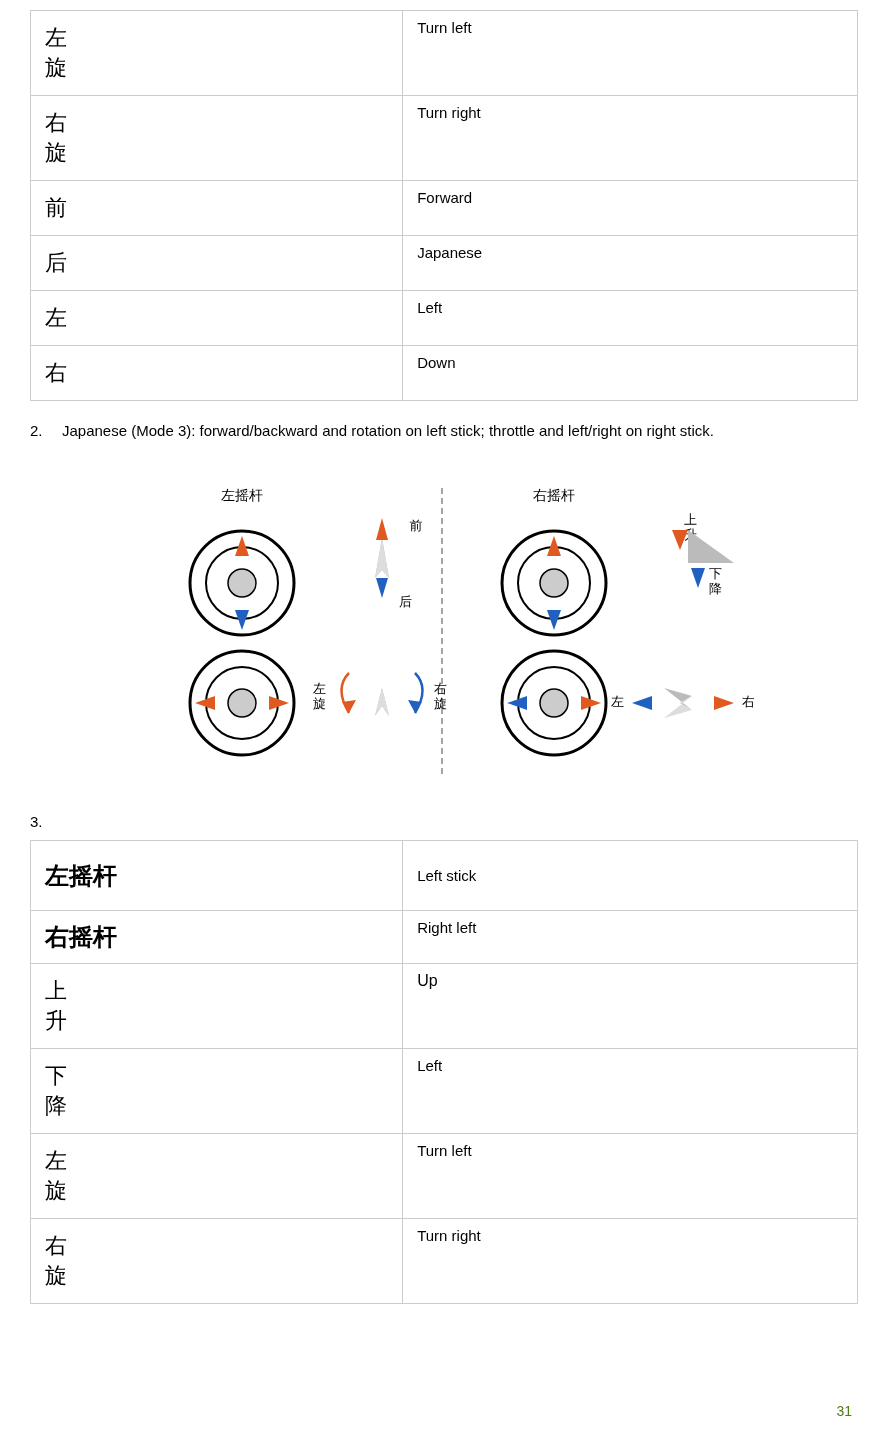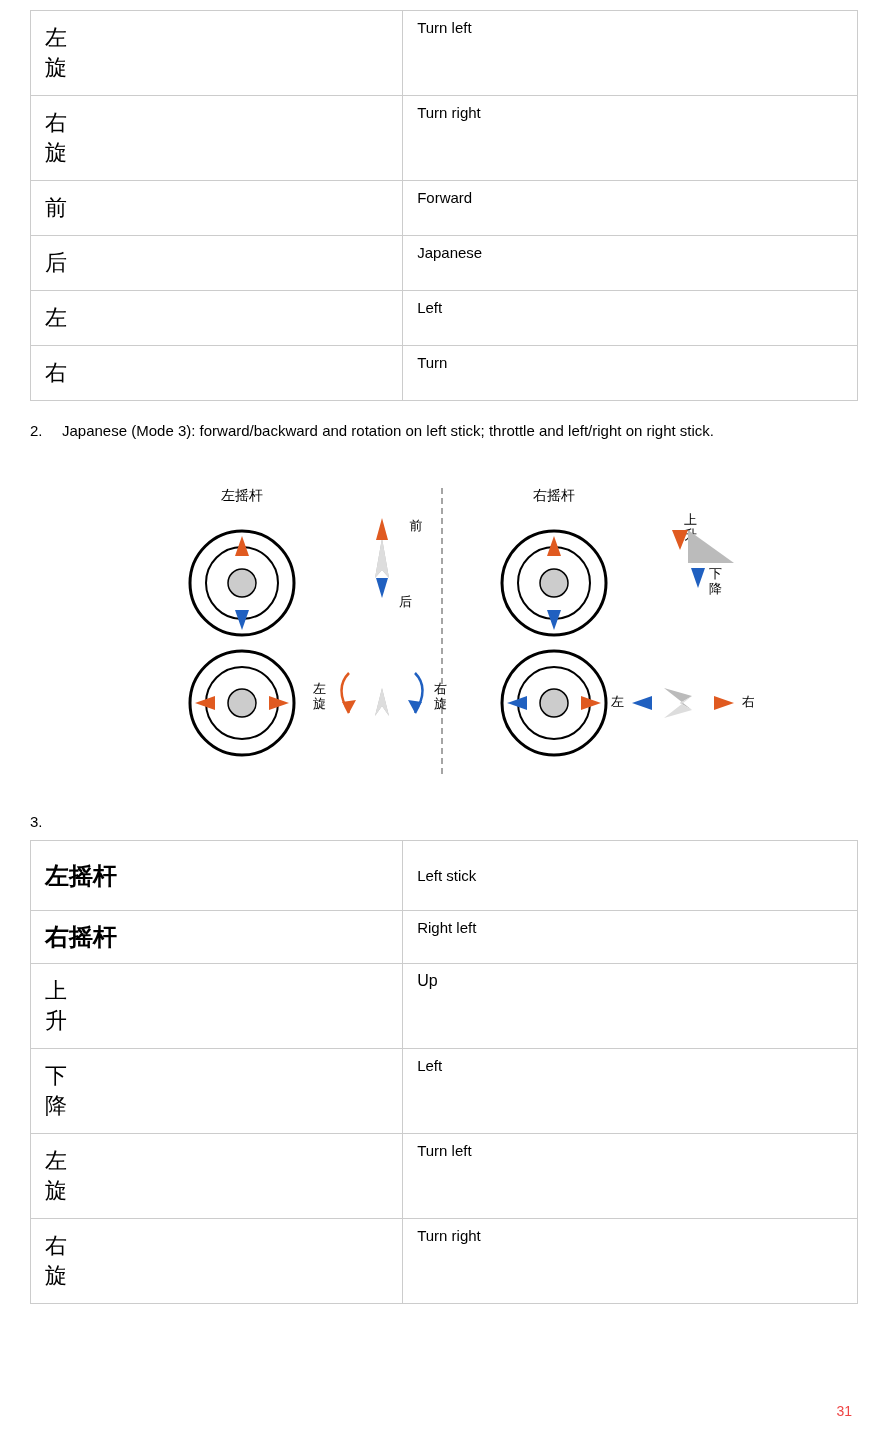--- a/index.html
+++ b/index.html
@@ -92,21 +92,21 @@
     .bottom-table td:last-child {
       font-size: 15px;
     }
 
     
     .page-number {
       position: absolute;
       bottom: 18px;
       right: 36px;
       font-size: 14px;
-      color: #ef4444;
+      color: #4d7c0f;
     }
 
     
     .joystick-circle-outer {
       fill: none;
       stroke: #000;
       stroke-width: 3;
     }
     .joystick-circle-inner {
       fill: none;
@@ -148,21 +148,21 @@
       <tr>
         <td style="font-size: 22px; padding: 12px 14px; white-space: pre;">后</td>
         <td style="font-size: 15px; padding: 8px 14px; vertical-align: top;">Japanese</td>
       </tr>
       <tr>
         <td style="font-size: 22px; padding: 12px 14px; white-space: pre;">左</td>
         <td style="font-size: 15px; padding: 8px 14px; vertical-align: top; margin-top: 48px;">Left</td>
       </tr>
       <tr>
         <td style="font-size: 22px; padding: 12px 14px; white-space: pre;">右</td>
-        <td style="font-size: 15px; padding: 8px 14px; vertical-align: top;">Turn</td>
+        <td style="font-size: 15px; padding: 8px 14px; vertical-align: top;">Down</td>
       </tr>
     </tbody>
 </table>
 
 <div class="section-para">
   <span class="section-num">2.</span><span class="section-text">Japanese (Mode 3): forward/backward and rotation on left stick; throttle and left/right on right stick.</span>
 </div>
 
 <div class="diagram-container">
   <svg class="diagram-svg" viewBox="0 0 620 310" xmlns="http://www.w3.org/2000/svg">

